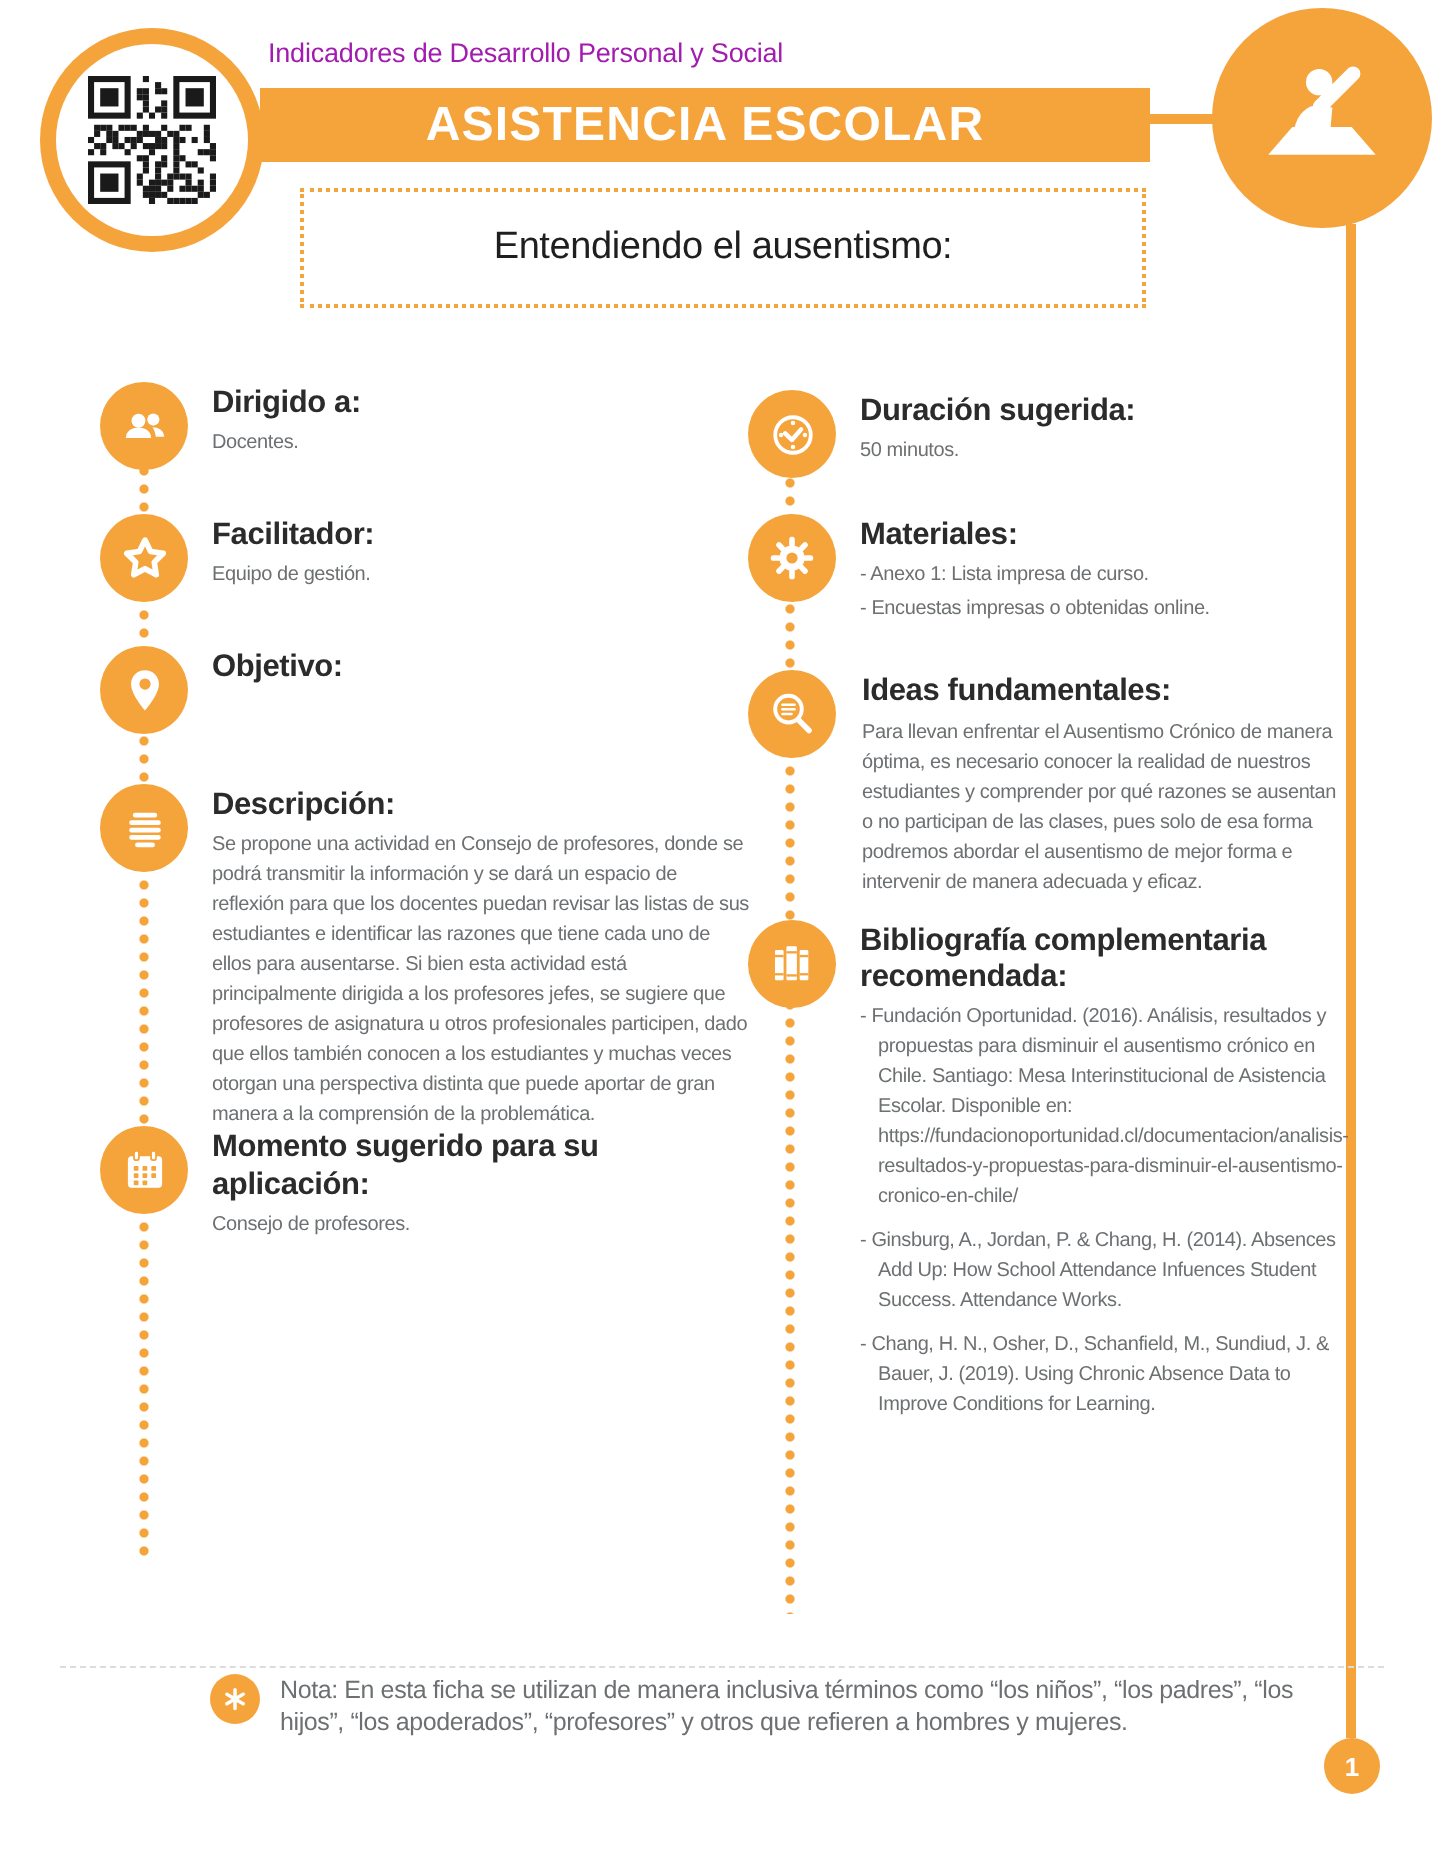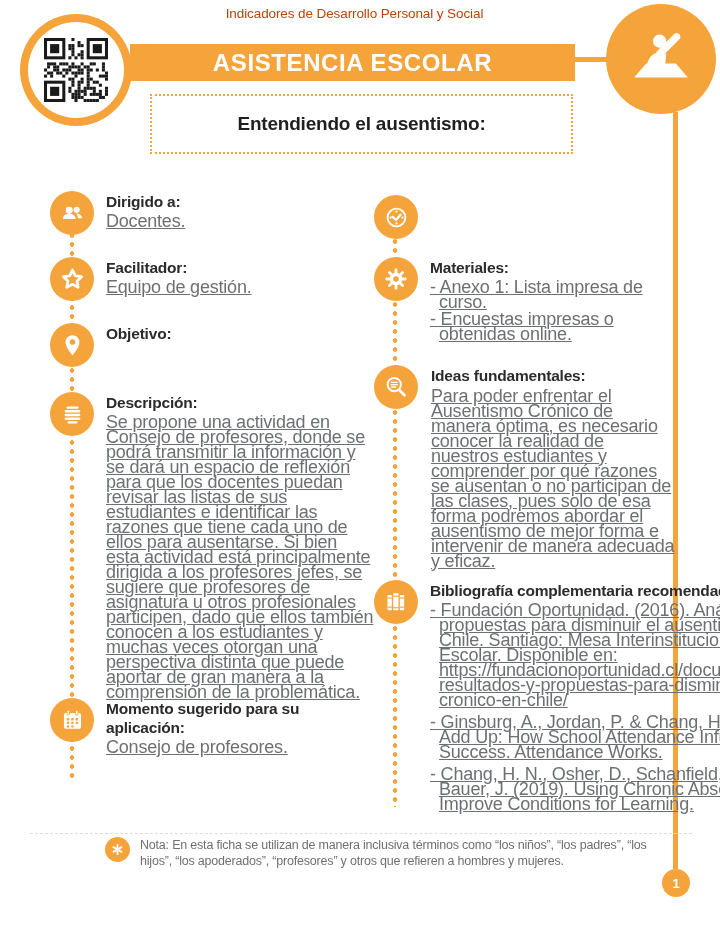--- a/index.html
+++ b/index.html
@@ -5,43 +5,43 @@
   :root{ --accent:#F5A43C; --heading:#2b2b2b; --body:#6d7072; }
   *{ box-sizing:border-box; margin:0; padding:0; }
   html,body{ width:720px; height:932px; }
   body{ font-family:"Liberation Sans","DejaVu Sans",sans-serif; background:#fff; position:relative; overflow:hidden; }
 
   .abs{ position:absolute; }
 
   
   .qr-badge{ left:20px; top:14px; width:112px; height:112px; border-radius:50%; background:var(--accent); z-index:3; }
   .qr-white{ position:absolute; left:8px; top:8px; width:96px; height:96px; border-radius:50%; background:#fff; display:flex; align-items:center; justify-content:center; }
-  .eyebrow{ left:134px; top:6px; width:441px; text-align:center; font-size:13.5px; color:#c2410c; letter-spacing:-0.1px; }
+  .eyebrow{ left:134px; top:19px; width:441px; font-size:13.5px; color:#a21caf; letter-spacing:-0.1px; }
   .banner{ left:130px; top:44px; width:445px; height:37px; background:var(--accent); display:flex; align-items:center; justify-content:center; z-index:2; }
   .banner span{ color:#fff; font-weight:bold; font-size:24px; letter-spacing:0.6px; }
   .connector-right{ left:570px; top:57px; width:40px; height:5px; background:var(--accent); }
   .hero-circle{ left:606px; top:4px; width:110px; height:110px; border-radius:50%; background:var(--accent); display:flex; align-items:center; justify-content:center; z-index:2; }
   .right-rail{ left:673px; top:112px; width:5px; height:757px; background:var(--accent); }
   .page-num{ left:662px; top:869px; width:28px; height:28px; border-radius:50%; background:var(--accent); color:#fff; font-weight:bold; font-size:13px; display:flex; align-items:center; justify-content:center; z-index:2; }
   .title-box{ left:150px; top:94px; width:423px; height:60px; border:2px dotted var(--accent); display:flex; flex-direction:column; align-items:center; justify-content:center; }
-  .title-box div{ font-size:19px; font-weight:bold; color:#1f1f1f; line-height:1.28; letter-spacing:-0.2px; }
+  .title-box div{ font-size:19px; font-weight:normal; color:#1f1f1f; line-height:1.28; letter-spacing:-0.2px; }
 
   
   .col{ position:absolute; z-index:1; }
   .col-left{ left:50px; top:193px; width:325px; }
   .col-right{ left:374px; top:197px; width:301px; }
   .dotline{ width:6px; background-image:radial-gradient(circle,var(--accent) 2px,transparent 2.6px); background-size:6px 9px; background-repeat:repeat-y; background-position:center top; z-index:0; }
   .dots-left{ left:69px; top:213px; height:566px; }
   .dots-right{ left:392px; top:219px; height:588px; }
 
   .section{ display:flex; gap:12px; align-items:flex-start; }
   .icon-circle{ flex:0 0 44px; width:44px; height:44px; border-radius:50%; background:var(--accent); display:flex; align-items:center; justify-content:center; margin-top:-2px; }
   .icon-circle svg{ display:block; }
   .section h3{ font-size:15.5px; font-weight:bold; color:var(--heading); letter-spacing:-0.2px; line-height:1.18; margin-bottom:3px; }
-  .section p{ font-size:18px; color:var(--body); line-height:15px; letter-spacing:-0.2px;text-decoration:underline; }
+  .section p{ font-size:10px; color:var(--body); line-height:15px; letter-spacing:-0.2px; }
   .bullet{ padding-left:9px; text-indent:-9px; overflow-wrap:break-word; }
   .bullet + .bullet{ margin-top:2px; }
   .ref + .ref{ margin-top:7px; }
 
   .mb-a{ margin-bottom:24px; } .mb-b{ margin-bottom:24px; } .mb-c{ margin-bottom:27px; }
   .mb-d{ }
   .mb-e{ margin-bottom:20px; } .mb-f{ margin-bottom:25px; } .mb-g{ margin-bottom:13px;gap:13px; }
 
   
   .note-sep{ left:30px; top:833px; width:662px; height:0; border-top:1px dashed #dcdcdc; }
@@ -311,20 +311,24 @@
         <circle cx="12" cy="12" r="7.9" fill="none" stroke="#fff" stroke-width="1.7"></circle>
         <g fill="#fff">
           <circle cx="12" cy="6.7" r="1"></circle>
             <circle cx="17.3" cy="12" r="1"></circle>
           <circle cx="12" cy="17.3" r="1"></circle>
             <circle cx="6.7" cy="12" r="1"></circle>
         </g>
         <path d="M8.5 11.3l3 2.9 4.1-4.7" fill="none" stroke="#fff" stroke-width="2" stroke-linecap="round" stroke-linejoin="round"></path>
       </svg>
     </div>
+    <div class="section-body">
+      <h3>Duración sugerida:</h3>
+      <p>50 minutos.</p>
+    </div>
   </div>
 
   <div class="section mb-f">
     <div class="icon-circle">
       <svg width="28" height="28" viewBox="0 0 24 24">
         <g fill="#fff">
           <circle cx="12" cy="12" r="5.4"></circle>
           <rect x="10.8" y="2.9" width="2.4" height="4.4" rx="1.1"></rect>
           <rect x="10.8" y="2.9" width="2.4" height="4.4" rx="1.1" transform="rotate(45 12 12)"></rect>
           <rect x="10.8" y="2.9" width="2.4" height="4.4" rx="1.1" transform="rotate(90 12 12)"></rect>
@@ -351,21 +355,21 @@
         <path d="M14.8 14.5l4.5 4.6" stroke="#fff" stroke-width="2.4" stroke-linecap="round"></path>
         <g stroke="#fff" stroke-width="1.1" stroke-linecap="round">
           <path d="M7.9 8h5.2"></path>
             <path d="M7.9 10h5.2"></path>
             <path d="M7.9 12h3.9"></path>
         </g>
       </svg>
     </div>
     <div class="section-body">
       <h3>Ideas fundamentales:</h3>
-      <p>Para poder enfrentar el Ausentismo Crónico de manera óptima, es necesario conocer la realidad de nuestros estudiantes y comprender por qué razones se ausentan o no participan de las clases, pues solo de esa forma podremos abordar el ausentismo de mejor forma e intervenir de manera adecuada y eficaz.</p>
+      <p>Para llevan enfrentar el Ausentismo Crónico de manera óptima, es necesario conocer la realidad de nuestros estudiantes y comprender por qué razones se ausentan o no participan de las clases, pues solo de esa forma podremos abordar el ausentismo de mejor forma e intervenir de manera adecuada y eficaz.</p>
     </div>
   </div>
 
   <div class="section">
     <div class="icon-circle">
       <svg width="28" height="28" viewBox="0 0 24 24">
         <g fill="#fff">
           <rect x="4.7" y="6" width="3.7" height="13" rx="0.6"></rect>
           <rect x="9.6" y="4.4" width="4.5" height="14.6" rx="0.6"></rect>
           <rect x="15.3" y="6" width="3.7" height="13" rx="0.6"></rect>

